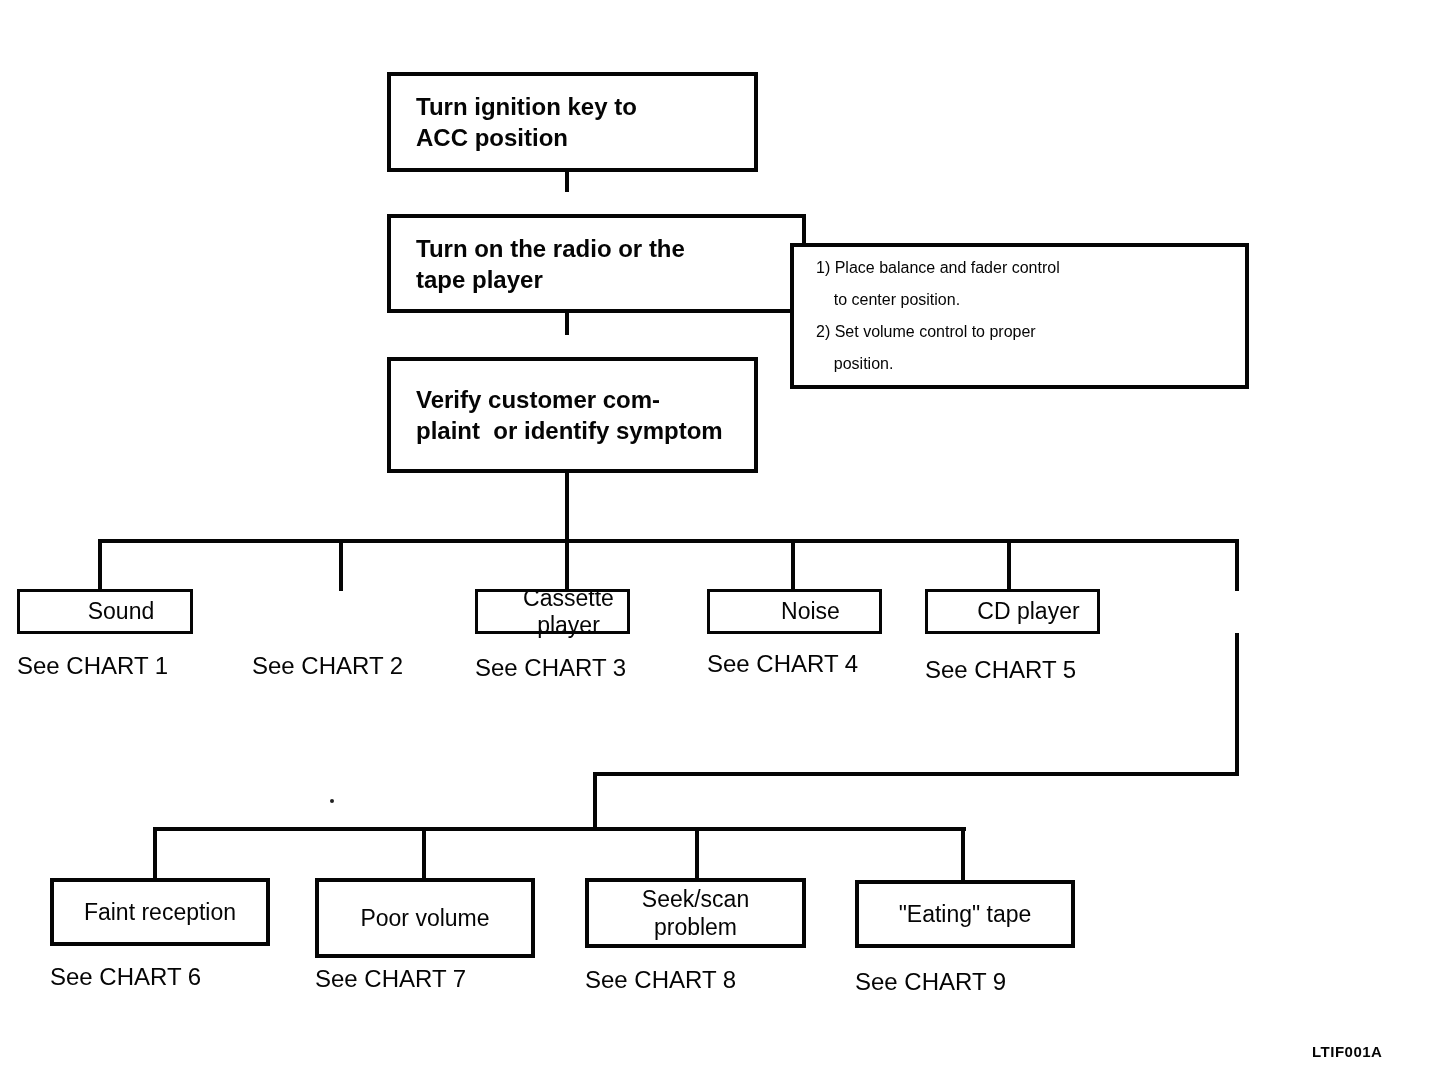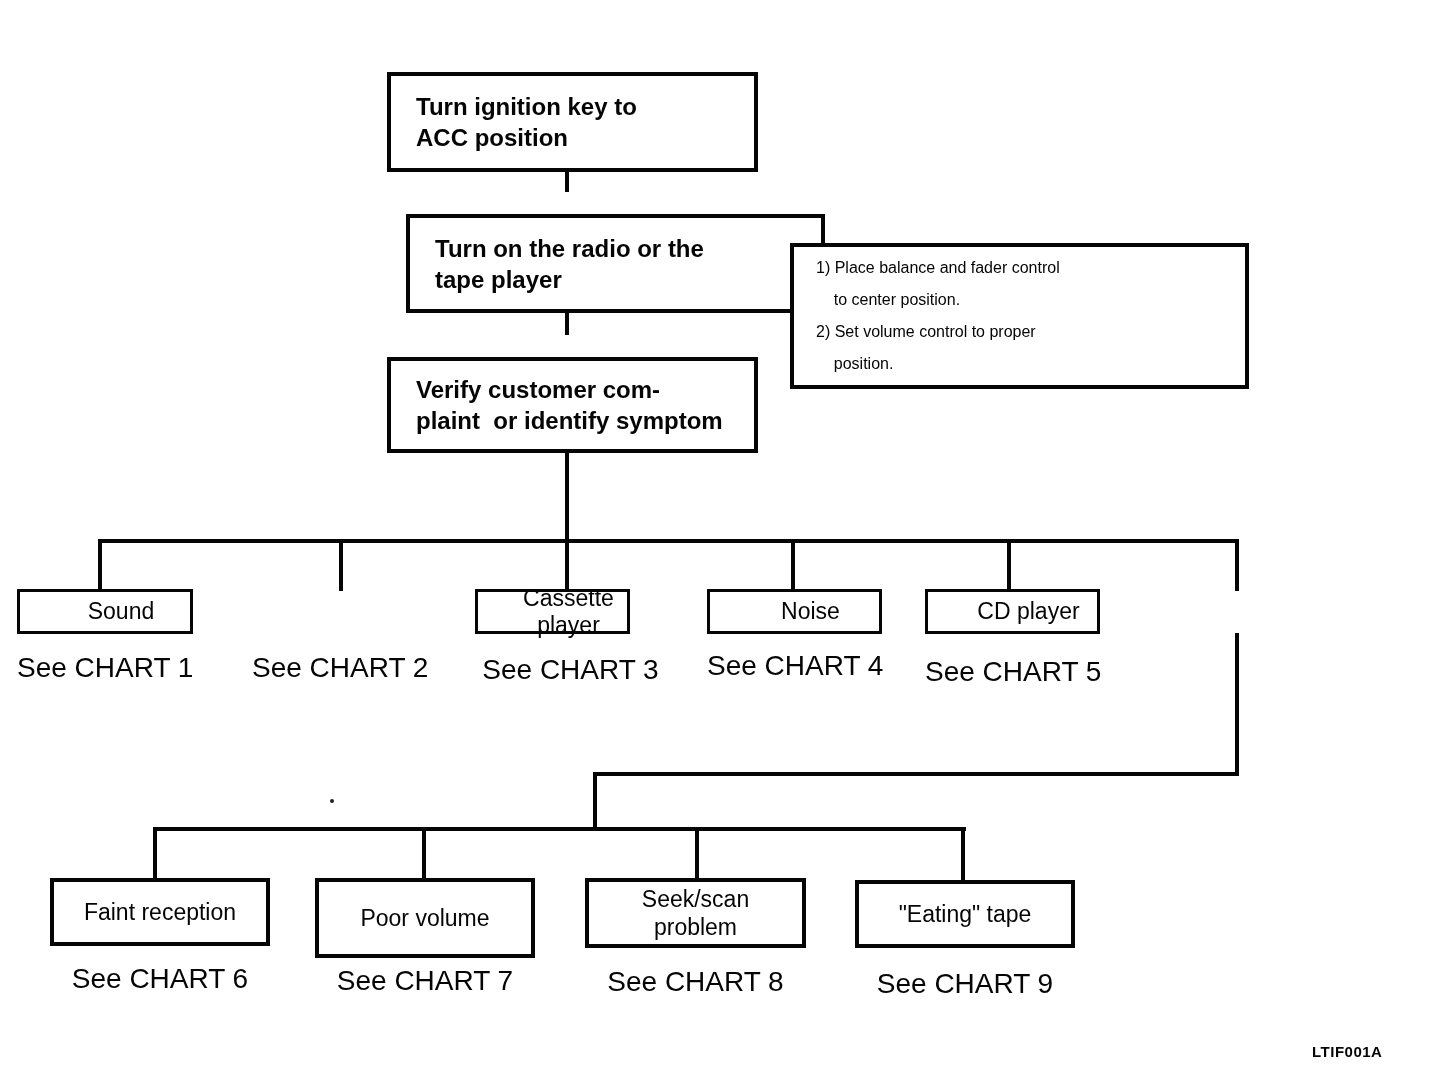--- a/index.html
+++ b/index.html
@@ -14,21 +14,21 @@
   .box .txt { white-space:pre-wrap; display:block; width:100%; }
   .proc { font-weight:bold; font-size:24px; line-height:31px;margin-top:24px; }
   .proc .txt { padding-left:25px; text-align:left; }
   .note { font-size:16px; line-height:32px; }
   .note .txt { padding-left:22px; text-align:left; }
   .branch { border-width:3px; font-size:23px;padding-left:32px; }
   .branch .txt { text-align:center; }
   .sub { border-width:4px; font-size:23px; line-height:28px; }
   .sub .txt { text-align:center; }
   .chart-ref {
-    position:absolute; font-size:28px; text-align:center; white-space:nowrap;
+    position:absolute; font-size:24px; white-space:nowrap;
   }
   .hline, .vline { position:absolute; background:#050505; }
   .speck { position:absolute; width:4px; height:4px; background:#222; border-radius:50%; }
   .figcode {
     position:absolute; font-weight:bold; font-size:15px; letter-spacing:0.5px;
   }
 </style>
 </head>
 <body>
 
@@ -56,33 +56,33 @@
   <div class="vline" style="left:695px;top:827px;width:4px;height:54px"></div>
   <div class="vline" style="left:961px;top:827px;width:4px;height:54px"></div>
 
   <div class="speck" style="left:330px;top:799px"></div>
 
   <div class="box proc" style="left:387px;top:48px;width:371px;height:100px">
     <span class="txt">Turn ignition key to
 ACC position</span>
   </div>
 
-  <div class="box proc" style="left:406px;top:190px;width:419px;height:99px">
+  <div class="box proc" style="left:387px;top:190px;width:419px;height:99px">
     <span class="txt">Turn on the radio or the
 tape player</span>
   </div>
 
   <div class="box note" style="left:790px;top:243px;width:459px;height:146px">
     <span class="txt">1) Place balance and fader control
     to center position.
 2) Set volume control to proper
     position.</span>
   </div>
 
-  <div class="box proc" style="left:387px;top:333px;width:371px;height:96px">
+  <div class="box proc" style="left:387px;top:333px;width:371px;height:116px">
     <span class="txt">Verify customer com-
 plaint  or identify symptom</span>
   </div>
 
   <div class="box branch" style="left:17px;top:589px;width:176px;height:45px">
     <span class="txt">Sound</span>
   </div>
   <div class="box branch" style="left:475px;top:589px;width:155px;height:45px">
     <span class="txt">Cassette player</span>
   </div>

